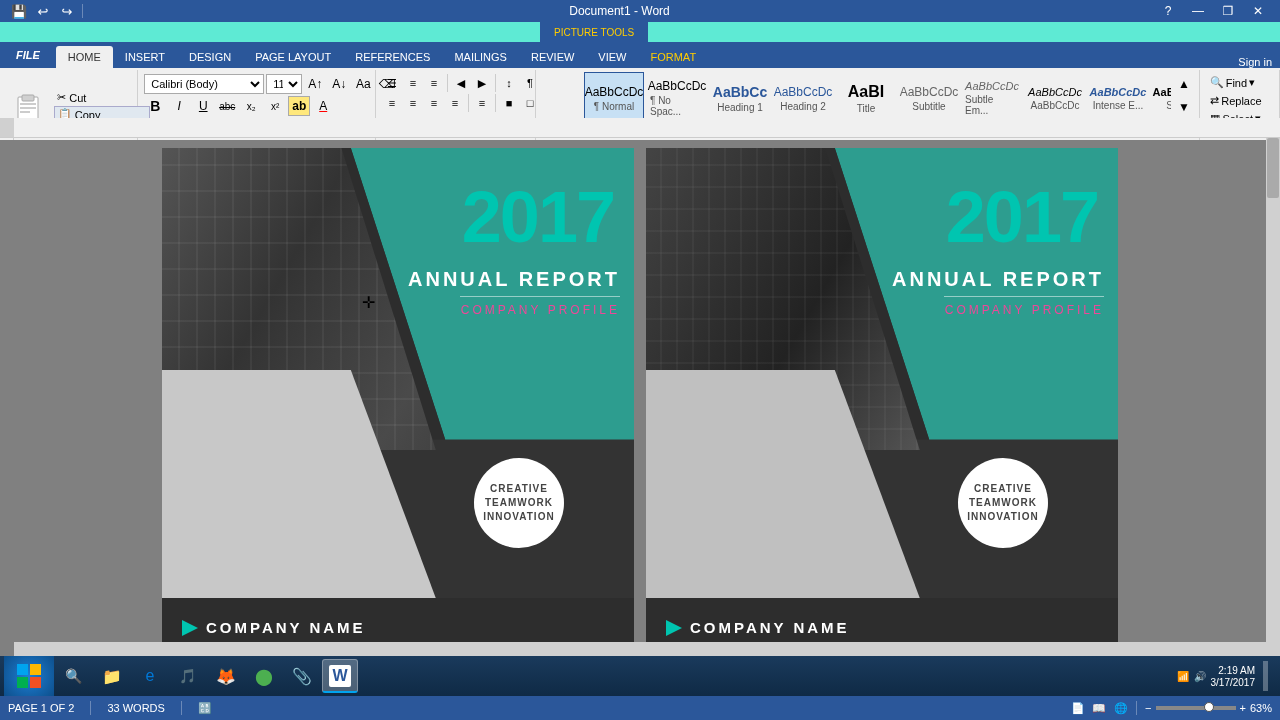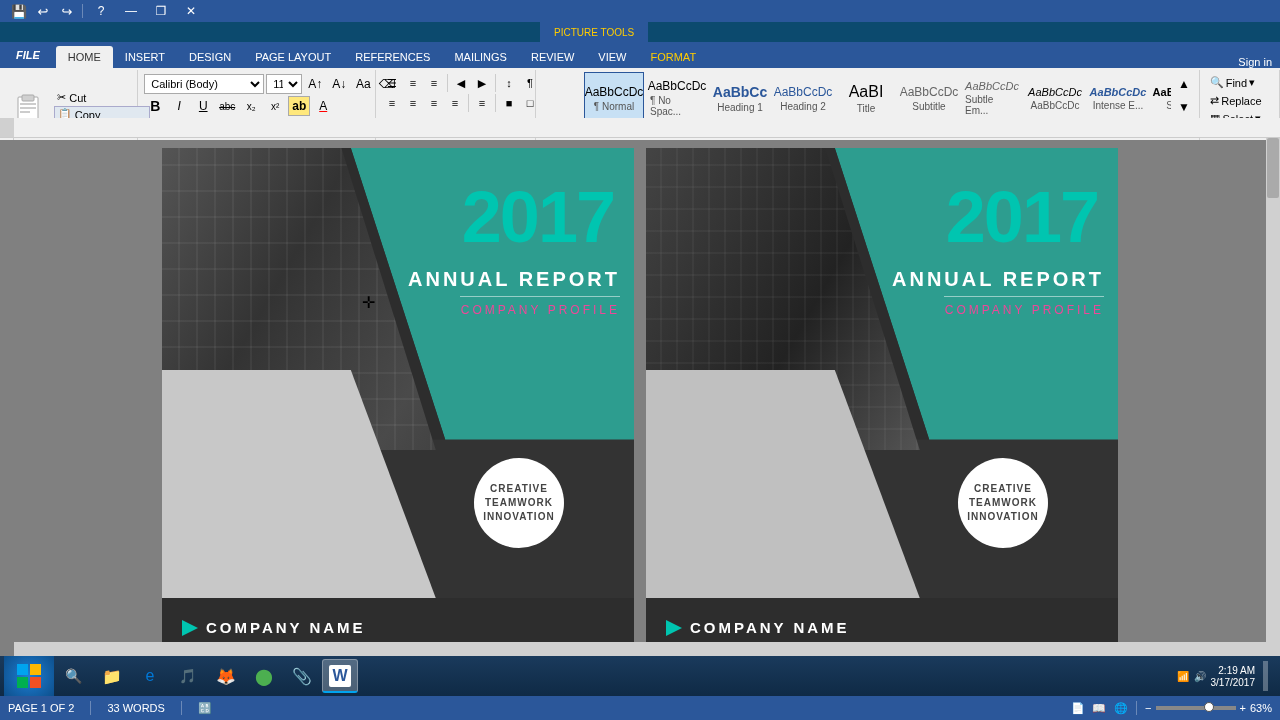--- a/index.html
+++ b/index.html
@@ -390,27 +390,28 @@
     .highlight-active { background: #ffe87c; }
   </style>
 </head>
 <body>
 
 <div id="qat">
   <div class="qat-btn" title="Save">💾</div>
   <div class="qat-btn" title="Undo">↩</div>
   <div class="qat-btn" title="Redo">↪</div>
   <div class="qat-separator"></div>
+  <span class="doc-title">Document1 - Word</span>
   <div class="win-ctrl">?</div>
   <div class="win-ctrl">—</div>
   <div class="win-ctrl">❐</div>
   <div class="win-ctrl close-btn">✕</div>
 </div>
 
-<div style="position:relative; height:20px; background:#0c4a6e;">
+<div style="position:relative; height:20px; background:#5eead4;">
   <div id="picture-tools-label">
     <span>PICTURE TOOLS</span>
   </div>
 </div>
 
 <div id="tabs-row">
   <div class="rtab file">FILE</div>
   <div class="rtab active">HOME</div>
   <div class="rtab">INSERT</div>
   <div class="rtab">DESIGN</div>
@@ -525,21 +526,21 @@
       </div>
       <div class="style-swatch">
         <div class="style-preview" style="font-size:14px; color:#2b579a; font-weight:bold;">AaBbCc</div>
         <div class="style-label">Heading 1</div>
       </div>
       <div class="style-swatch">
         <div class="style-preview" style="font-size:12px; color:#2b579a;">AaBbCcDc</div>
         <div class="style-label">Heading 2</div>
       </div>
       <div class="style-swatch">
-        <div class="style-preview" style="font-size:16px; font-weight:normal;">AaBI</div>
+        <div class="style-preview" style="font-size:16px; font-weight:bold;">AaBI</div>
         <div class="style-label">Title</div>
       </div>
       <div class="style-swatch">
         <div class="style-preview" style="font-size:12px; color:#666;">AaBbCcDc</div>
         <div class="style-label">Subtitle</div>
       </div>
       <div class="style-swatch">
         <div class="style-preview" style="font-size:11px; color:#666; font-style:italic;">AaBbCcDc</div>
         <div class="style-label">Subtle Em...</div>
       </div>

